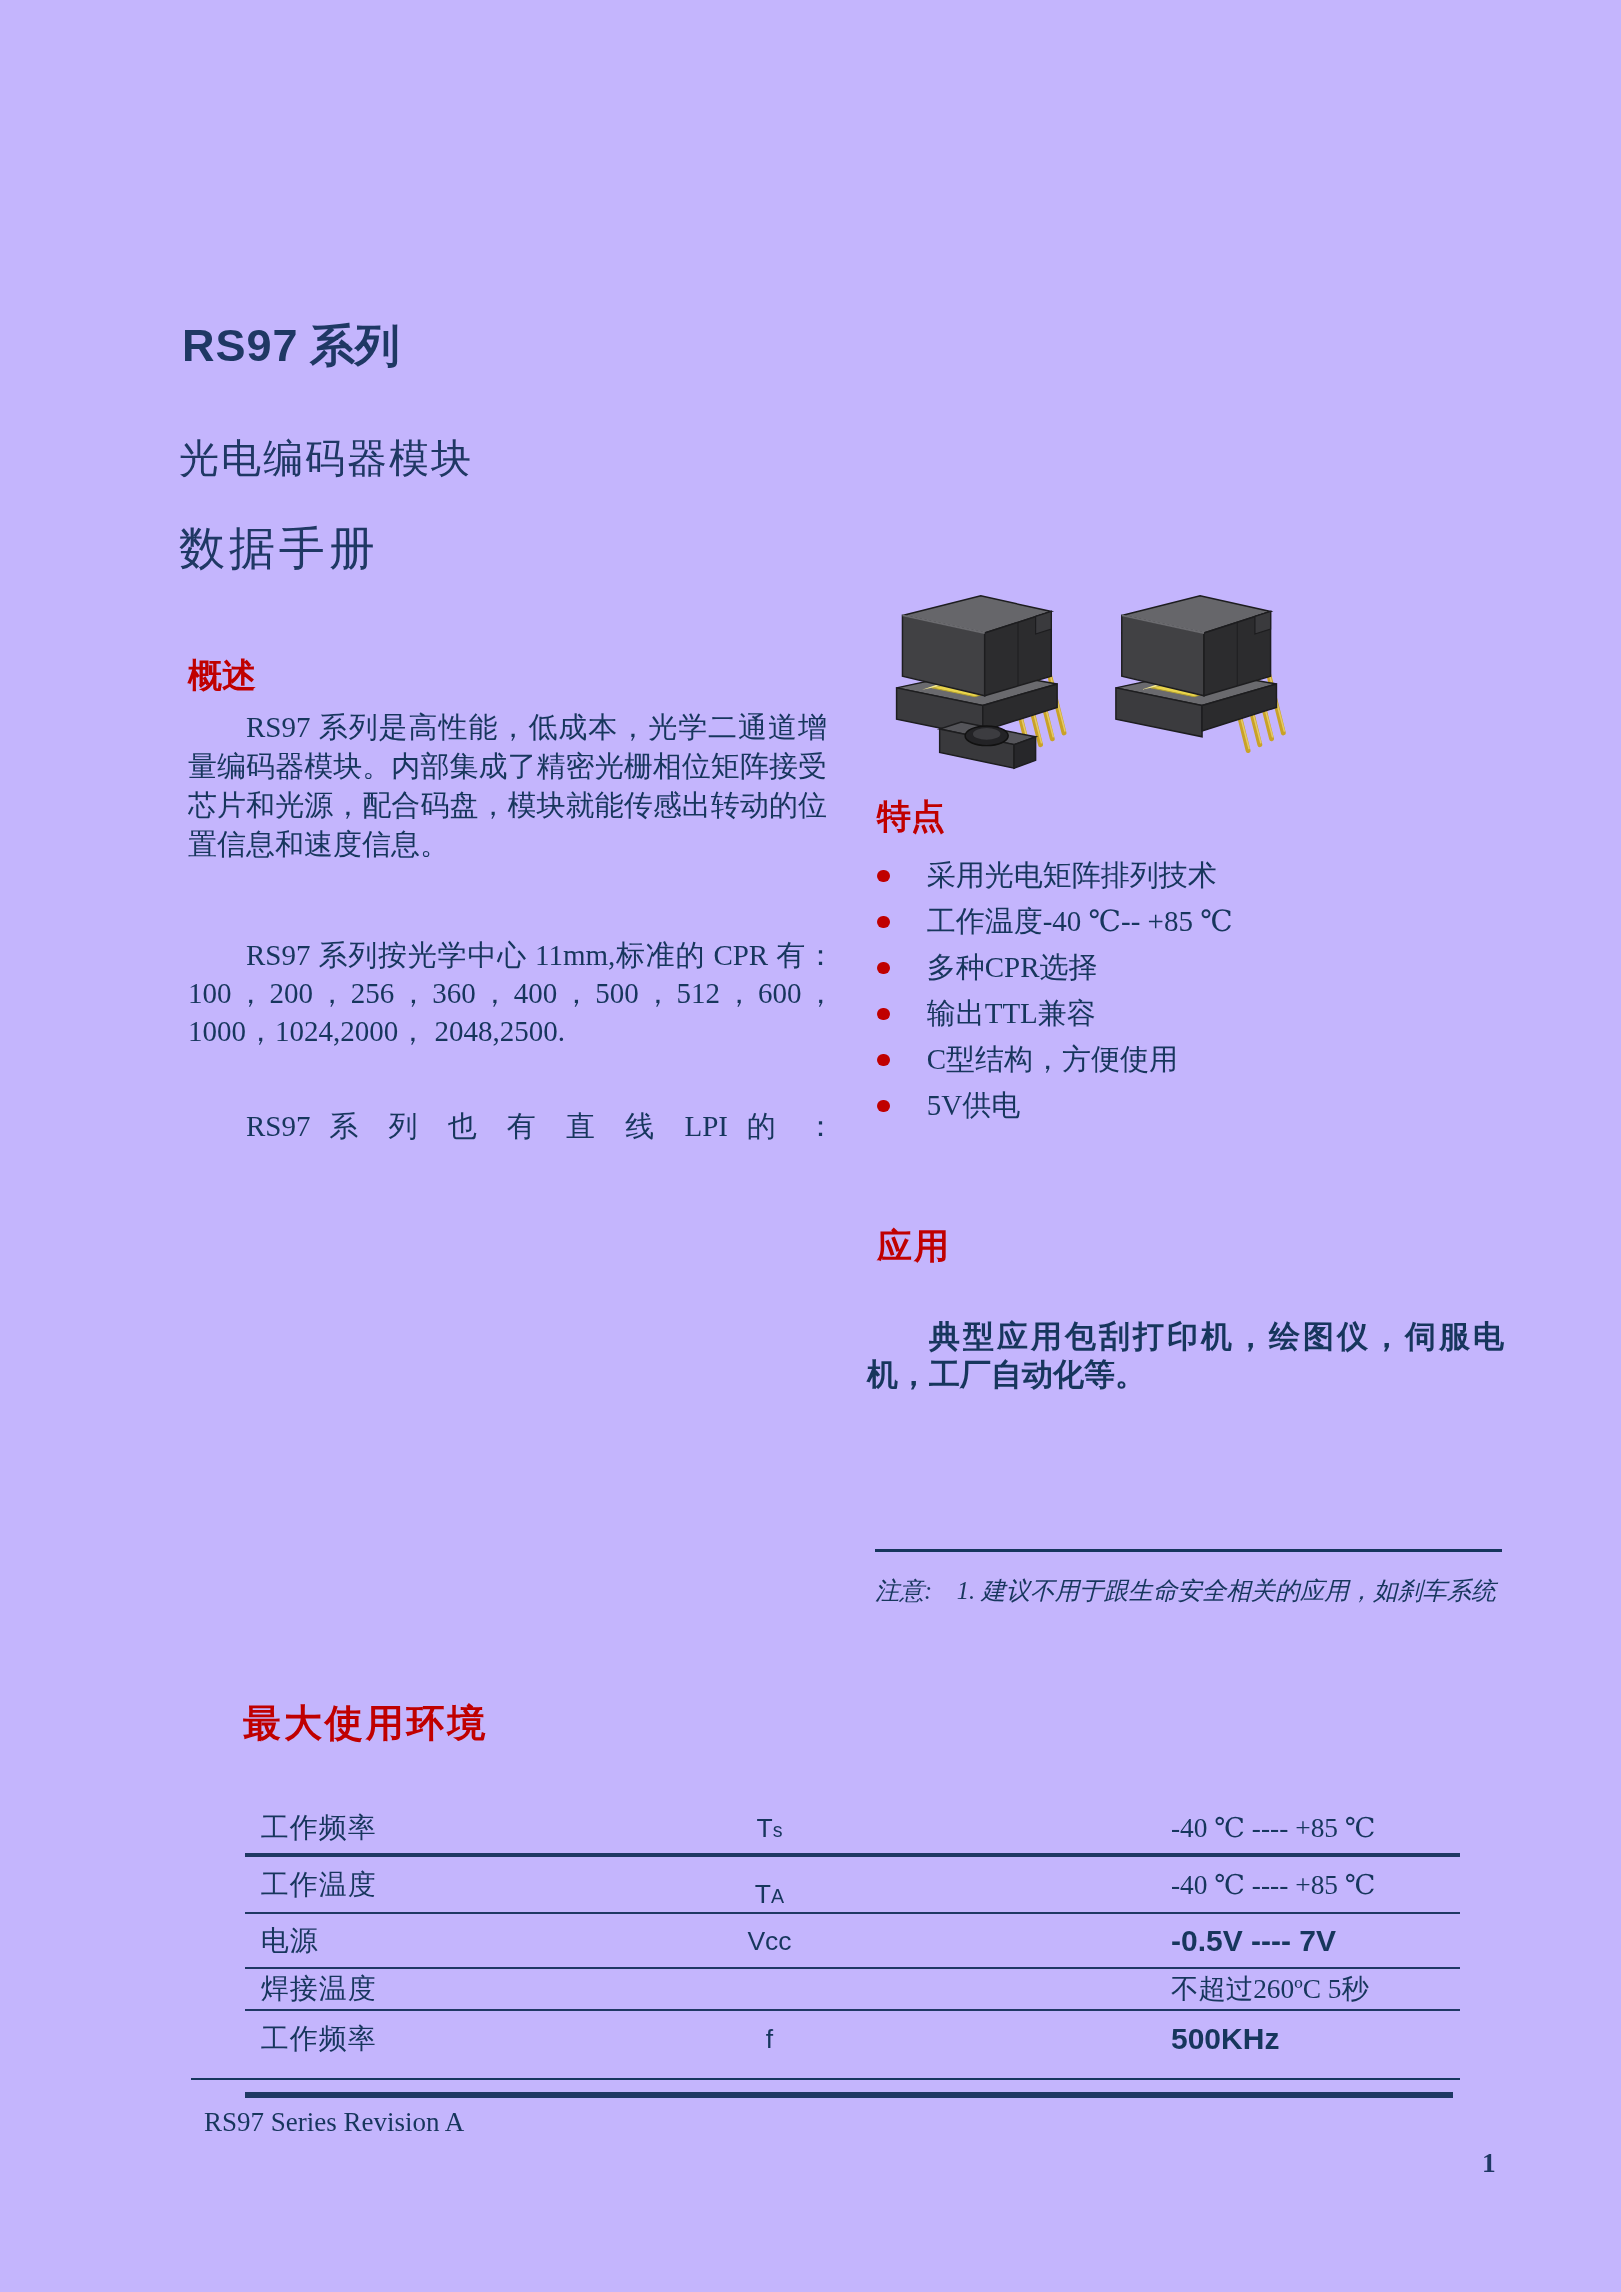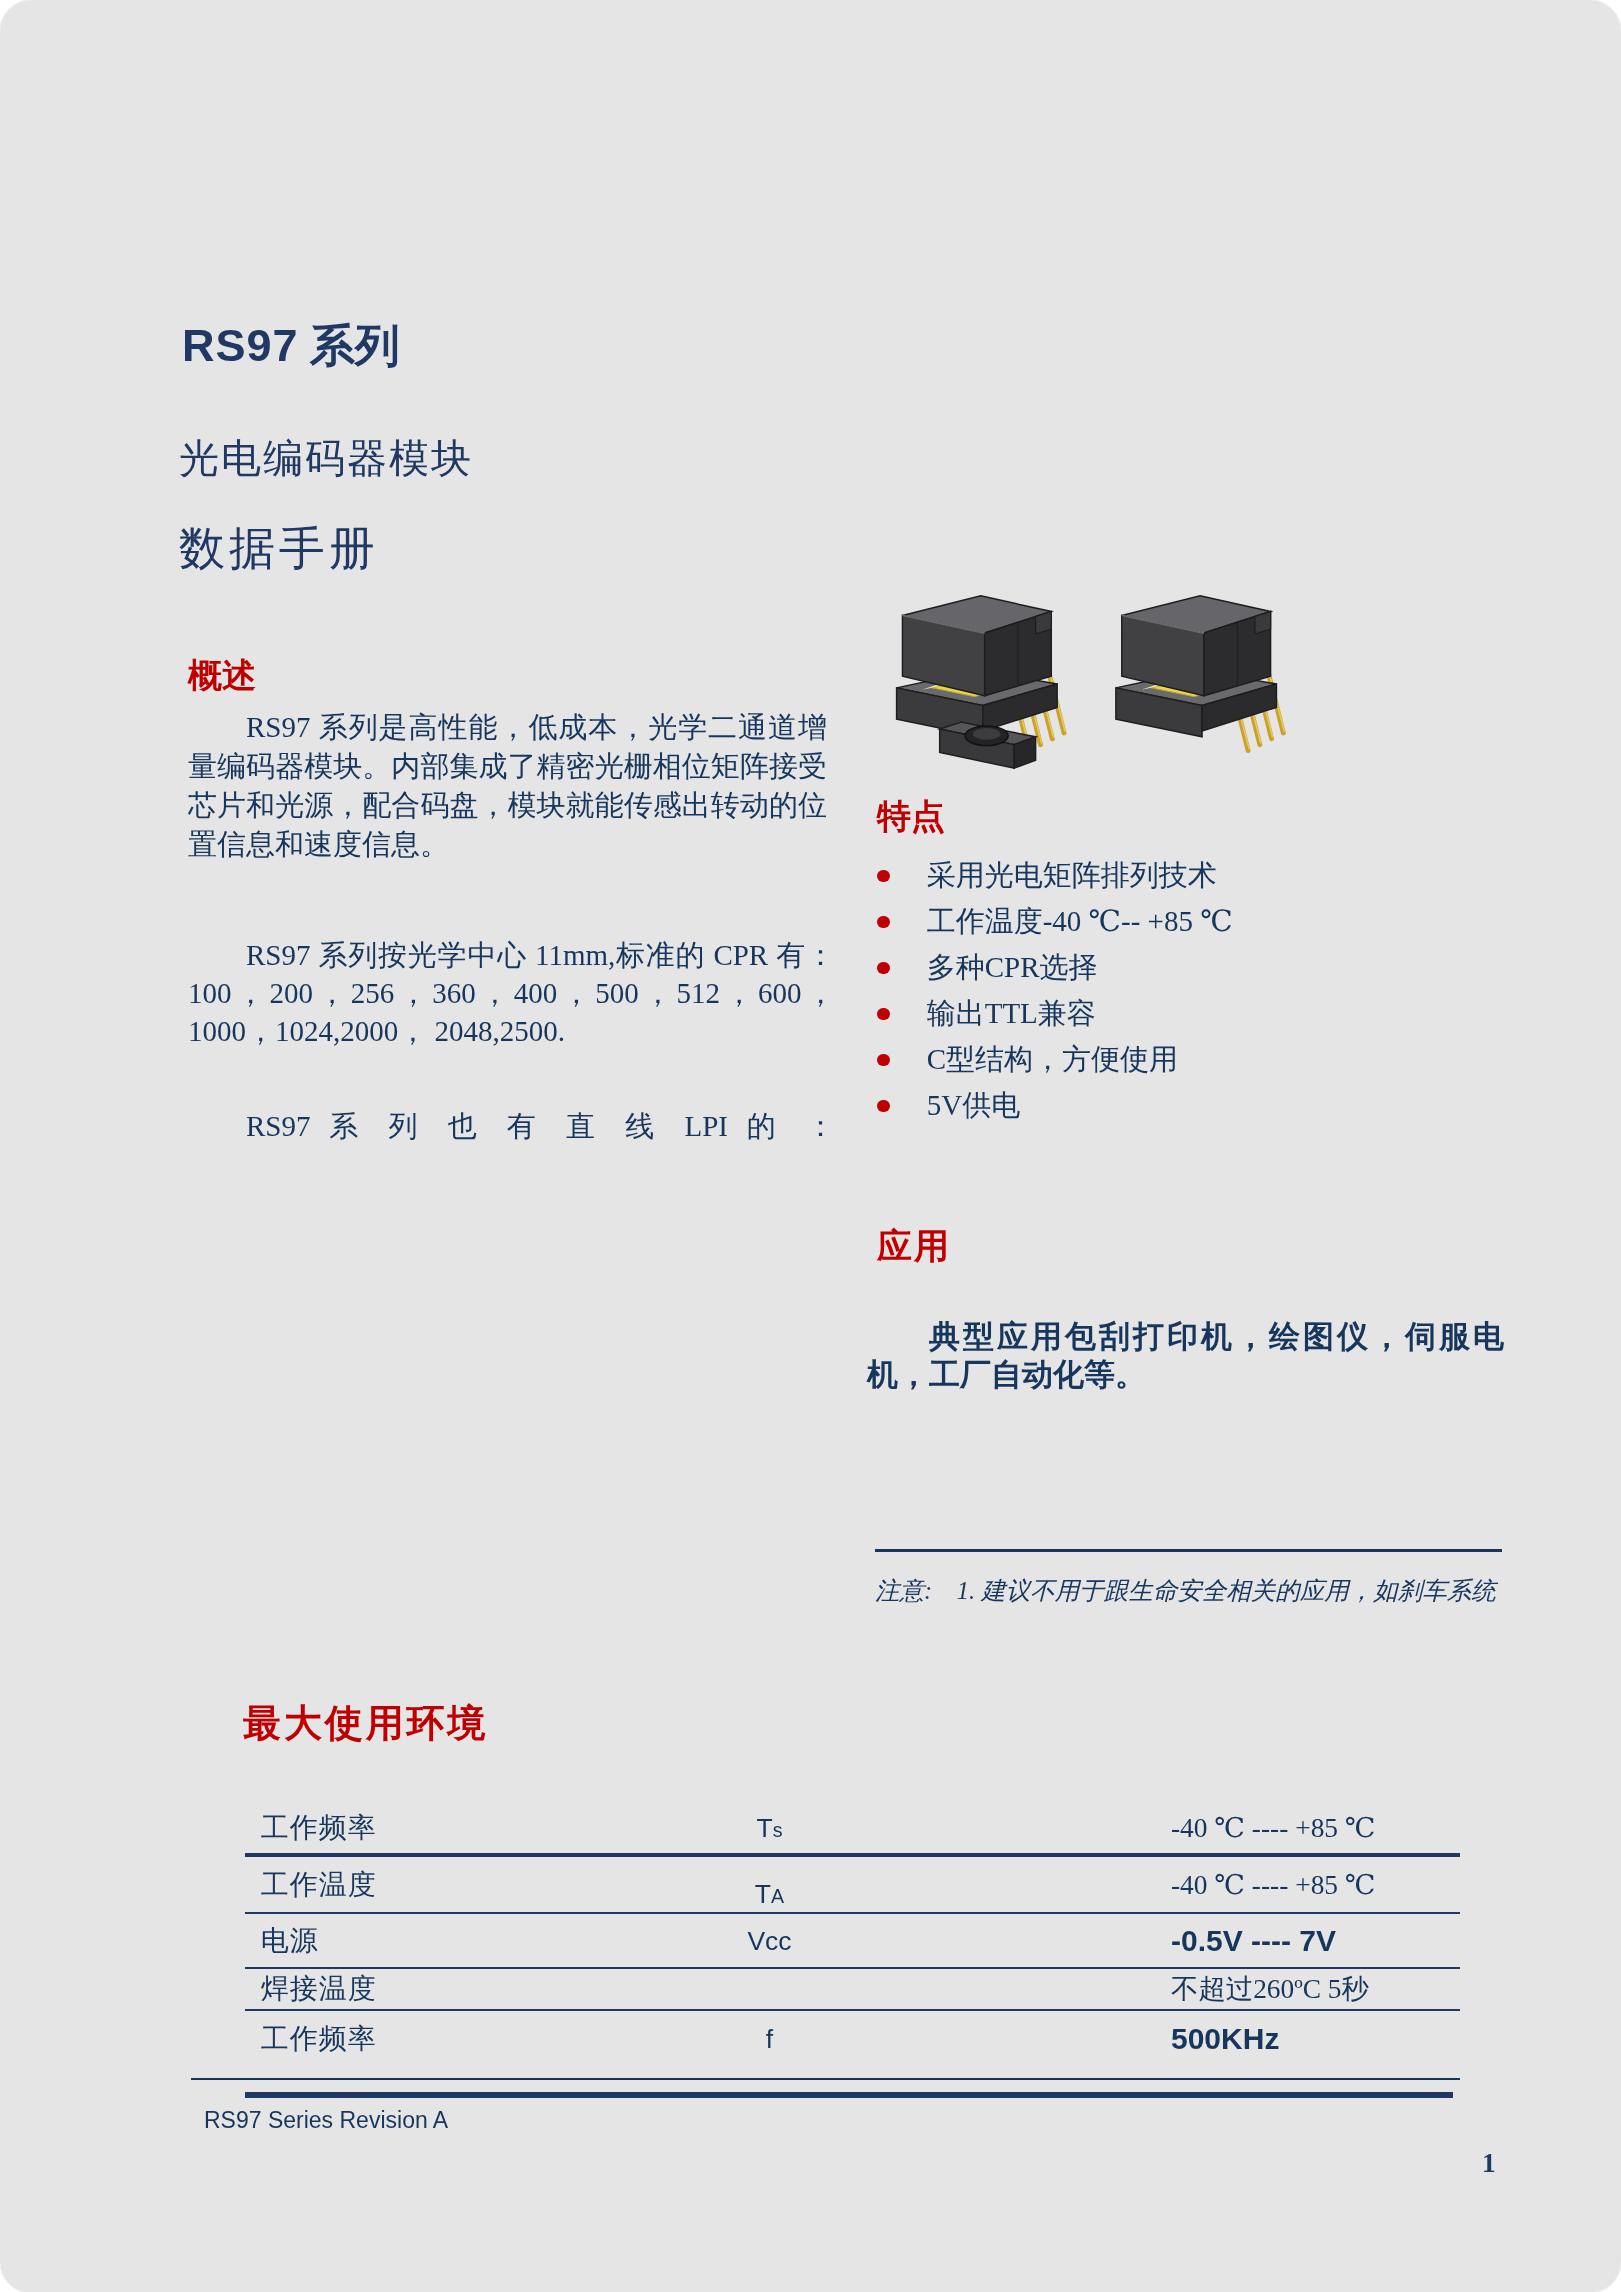--- a/index.html
+++ b/index.html
@@ -1,25 +1,24 @@
 <!DOCTYPE html>
 <html><head>
 <meta charset="utf-8">
 <style>
   * { margin:0; padding:0; box-sizing:border-box; }
   html,body { background:#ffffff; }
   .page {
     position:relative;
     width:1621px; height:2293px;
-    background:#e5e5e5;
+    background:#c4b5fd;
     outline:1px solid #ececec;
     overflow:hidden;
     font-family:"Liberation Serif","DejaVu Serif",serif;
     color:#17365D;
-    border-radius:32px;
   }
   .abs { position:absolute; }
 
   
   .doc-title { left:182px; top:316px; font-size:45px; font-weight:bold; color:#1F3864; }
   .doc-title .code { font-family:"Liberation Sans","DejaVu Sans",sans-serif; letter-spacing:1px; }
   .doc-title .suffix { font-family:"Liberation Serif","DejaVu Serif",serif; }
   .subtitle1 { left:179px; top:431px; font-size:40px; color:#1F3864; letter-spacing:2px; }
   .subtitle2 { left:179px; top:518px; font-size:46px; color:#1F3864; letter-spacing:3.9px; }
 
@@ -66,22 +65,22 @@
   .env-row:nth-child(2) { height:57px; border-bottom:2.9px solid #1F3864; }
   .env-row:nth-child(2) .symbol { top:68%; }
   .env-row:nth-child(3) { height:55px; border-bottom:2.9px solid #1F3864; }
   .env-row:nth-child(4) { height:42px; border-bottom:2.9px solid #1F3864; }
   .env-row:nth-child(5) { height:55px; }
   .env-row:nth-child(3) .value, .env-row:nth-child(5) .value {
     font-family:"Liberation Sans","DejaVu Sans",sans-serif; font-weight:bold; font-size:30px; }
 
   .bottom-thin-rule  { left:191px; top:2078px; width:1269px; height:2px;  background:#17365D; }
   .bottom-thick-rule { left:245px; top:2092px; width:1208px; height:5.9px;  background:#1F3864; }
-  .footer-text { left:204px; top:2107px; font-family:Liberation Sans, sans-serif;
-                 font-size:23px; color:#17365D; }
+  .footer-text { left:204px; top:2107px; font-family:Liberation Serif, serif;
+                 font-size:27px; color:#17365D; }
   .page-number { left:1482px; top:2148px; font-size:27.4px; font-weight:bold; color:#1F3864; }
 
   
   .product-figure { left:877px; top:576px; width:421px; height:211px; }
 </style>
 </head>
 <body>
 
 <div class="page">
 

